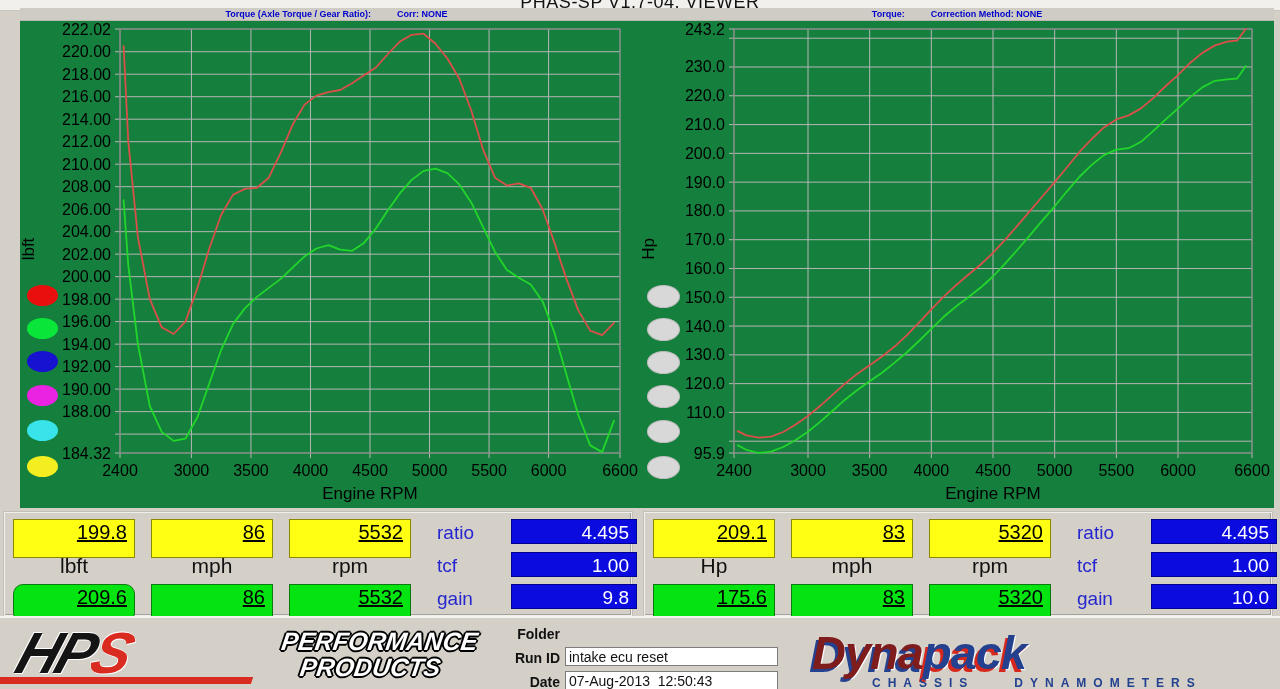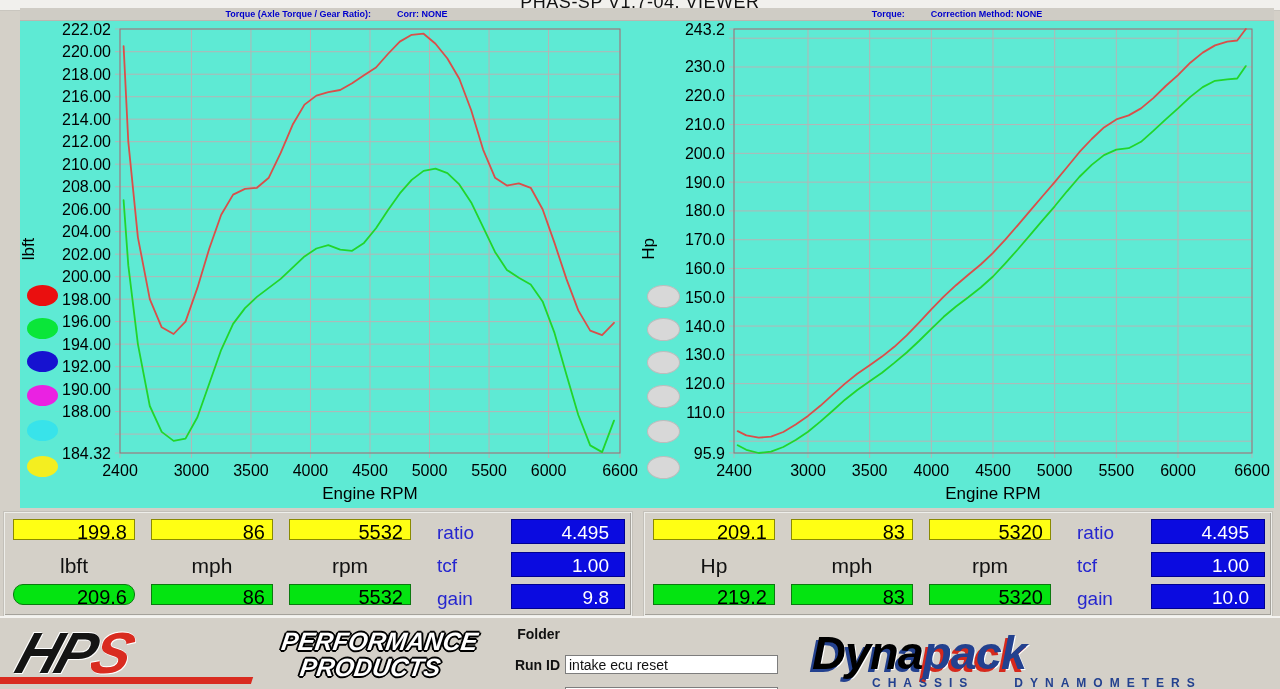--- a/index.html
+++ b/index.html
@@ -11,64 +11,64 @@
   .top-strip{position:absolute;top:0;left:0;right:0;height:10px;background:#f1f0ed;border-bottom:1px solid #c9c6bf;}
   .app-title{position:absolute;top:-8px;left:0;width:100%;text-align:center;font-size:18px;color:#111;letter-spacing:.5px;}
   .chart-panel{position:absolute;top:8px;height:500px;background:#fff;}
   #torque-panel{left:20px;width:633px;}
   #power-panel{left:640px;width:634px;}
   .chart-header{
     height:12px;background:#cfccc5;border-bottom:1px solid #bab7b0;
     display:flex;align-items:center;justify-content:center;gap:26px;
     font-size:9px;font-weight:bold;color:#0000cc;white-space:nowrap;overflow:hidden;
   }
-  .chart-body{position:relative;width:100%;height:487px;background:#5eead4;}
+  .chart-body{position:relative;width:100%;height:487px;background:#15803d;}
   .chart-body svg{position:absolute;left:0;top:0;}
   svg text{font-family:"Liberation Sans",sans-serif;fill:#000;}
   .legend-dot{position:absolute;width:31px;height:21px;border-radius:50%;}
   .legend-dot.inactive{background:#d8d8d8;border:1px solid #bdbdbd;}
   
   .readout-panel{
     position:absolute;top:512px;height:102px;background:#d4d0c8;
     border:1px solid #eeeeea;box-shadow:inset -1px -1px 0 #a5a29b, 0 0 0 1px #c3c0b9;
   }
   #readout-left{left:4px;width:626px;}
   #readout-right{left:644px;width:626px;}
   .val-box{
-    position:absolute;width:122px;height:21px;line-height:25px;
-    font-size:20px;text-align:right;padding-right:7px;box-sizing:border-box;color:#000;
+    position:absolute;width:122px;height:39px;line-height:25px;
+    font-size:20px;text-align:right;padding-right:7px;box-sizing:border-box;color:#000;text-decoration:underline;
   }
   .val-yellow{background:#ffff14;border:1px solid #8b8b00;}
   .val-green{background:#04e411;border:1px solid #0b7a10;}
   .unit-label{position:absolute;width:122px;text-align:center;font-size:21px;color:#111;}
   .stat-label{position:absolute;left:432px;width:66px;font-size:19px;color:#2626cf;}
   .stat-box{
-    position:absolute;left:506px;width:114px;height:25px;line-height:25px;
+    position:absolute;left:506px;width:126px;height:25px;line-height:25px;
     background:#0b0be0;border:1px solid #000090;color:#fff;font-size:19px;
-    text-align:right;padding-right:15px;box-sizing:border-box;
+    text-align:right;padding-right:7px;box-sizing:border-box;
   }
   
   .footer{position:absolute;left:0;top:616px;width:1280px;height:73px;background:#d4d0c8;border-top:2px solid #f4f3f0;}
   .hps-logo{position:absolute;left:18px;top:10px;width:250px;height:56px;transform:skewX(-18deg);}
   .hps-letters{font-size:58px;font-weight:900;font-style:italic;letter-spacing:-3px;line-height:50px;
     color:#141414;text-shadow:1px 1px 0 #fff,-1px -1px 0 #fff;}
   .hps-letters .hps-s{color:#d92b20;}
   .hps-swoosh{position:absolute;left:-14px;top:49px;width:256px;height:7px;background:#d92b20;}
   .hps-tagline{position:absolute;left:280px;top:10px;font-style:italic;font-weight:900;font-size:25px;line-height:26px;
     color:#fff;letter-spacing:0;transform:skewX(-8deg);
     text-shadow:-2px 0 #000,2px 0 #000,0 -2px #000,0 2px #000,-1px -1px #000,1px 1px #000,-1px 1px #000,1px -1px #000;}
   .hps-tagline .line2{margin-left:22px;}
   .run-fields{position:absolute;left:498px;top:8px;width:290px;}
-  .field-row{display:flex;align-items:center;margin-bottom:13px;}
+  .field-row{display:flex;align-items:flex-end;margin-bottom:5px;}
   .field-label{width:62px;text-align:right;font-size:14px;font-weight:bold;color:#111;margin-right:5px;white-space:nowrap;}
   .field-input{width:205px;height:15px;font-size:14px;font-family:"Liberation Sans",sans-serif;
     border:1px solid #7d7d7d;background:#fff;padding:1px 3px;color:#111;}
   .dynapack-logo{position:absolute;left:812px;top:14px;width:460px;}
   .dynapack-word{font-size:47px;font-weight:900;font-style:italic;letter-spacing:-1px;line-height:42px;white-space:nowrap;}
-  .dyna{color:#000000;text-shadow:-3px 3px 0 #23418f,1px 1px 0 #fff;font-style:italic;}
+  .dyna{color:#7f1d1d;text-shadow:-3px 3px 0 #23418f,1px 1px 0 #fff;font-style:italic;}
   .pack{color:#23418f;text-shadow:-3px 3px 0 #d6281c,1px 1px 0 #fff;text-align:center;}
   .dynapack-sub{display:flex;gap:40px;margin-top:2px;margin-left:60px;
     font-size:12px;font-weight:bold;color:#23418f;letter-spacing:7px;white-space:nowrap;}
 </style>
 </head>
 <body>
 
 <div class="top-strip">
   <div class="app-title">PHAS-SP V1.7-04, VIEWER</div>
 </div>
@@ -246,21 +246,21 @@
   <div class="stat-box" style="top:71px;">9.8</div>
 </div>
 
 <div class="readout-panel" id="readout-right">
   <div class="val-box val-yellow" style="left:8px;top:6px;">209.1</div>
   <div class="val-box val-yellow" style="left:146px;top:6px;">83</div>
   <div class="val-box val-yellow" style="left:284px;top:6px;">5320</div>
   <div class="unit-label" style="left:8px;top:41px;">Hp</div>
   <div class="unit-label" style="left:146px;top:41px;">mph</div>
   <div class="unit-label" style="left:284px;top:41px;">rpm</div>
-  <div class="val-box val-green" style="left:8px;top:71px;">219.2</div>
+  <div class="val-box val-green" style="left:8px;top:71px;">175.6</div>
   <div class="val-box val-green" style="left:146px;top:71px;">83</div>
   <div class="val-box val-green" style="left:284px;top:71px;">5320</div>
   <div class="stat-label" style="top:9px;">ratio</div>
   <div class="stat-label" style="top:42px;">tcf</div>
   <div class="stat-label" style="top:75px;">gain</div>
   <div class="stat-box" style="top:6px;">4.495</div>
   <div class="stat-box" style="top:39px;">1.00</div>
   <div class="stat-box" style="top:71px;">10.0</div>
 </div>
 

